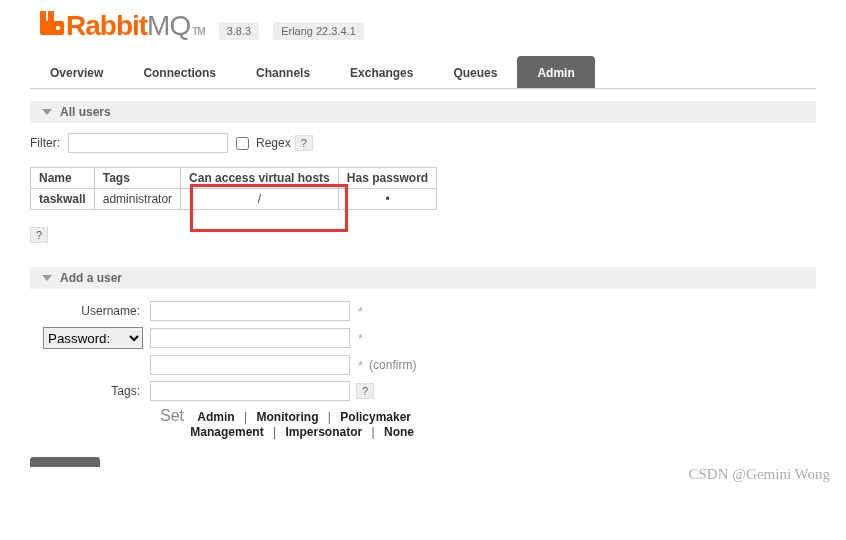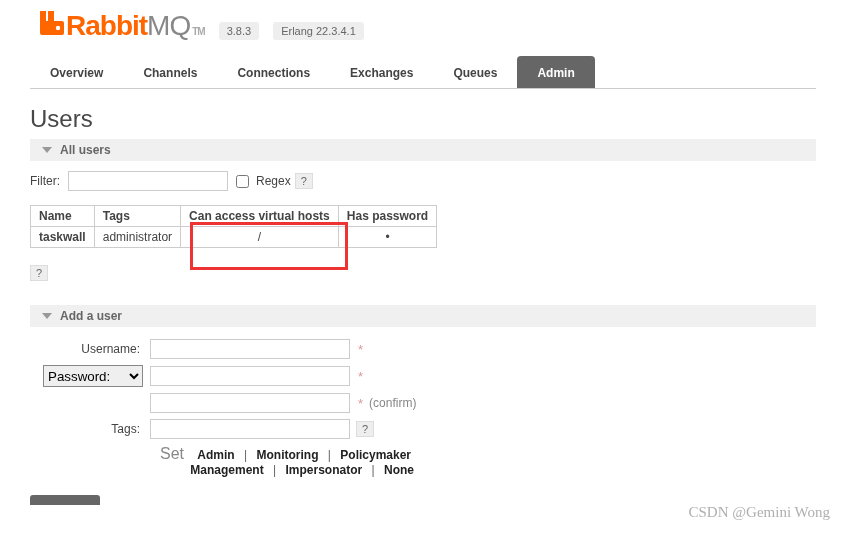--- a/index.html
+++ b/index.html
@@ -167,29 +167,28 @@
     <span>Rabbit</span>
       <span class="logo-mq">MQ</span>
     <span class="logo-tm">TM</span>
   </div>
   <span class="version-badge">3.8.3</span>
   <span class="version-badge">Erlang 22.3.4.1</span>
 </div>
 
 <nav class="tabs">
   <div class="tab">Overview</div>
+  <div class="tab">Connections</div>
   <div class="tab">Channels</div>
-  <div class="tab">Connections</div>
   <div class="tab">Exchanges</div>
   <div class="tab">Queues</div>
   <div class="tab selected">Admin</div>
 </nav>
 
 <div class="content">
-  <h1 class="page-title">Users</h1>
 
   
   <div class="section-bar">
     <span class="caret-down"></span>
     <span>All users</span>
   </div>
 
   <div class="filter-row">
     <label>Filter:</label>
     <input type="text" class="filter-input" style="">

